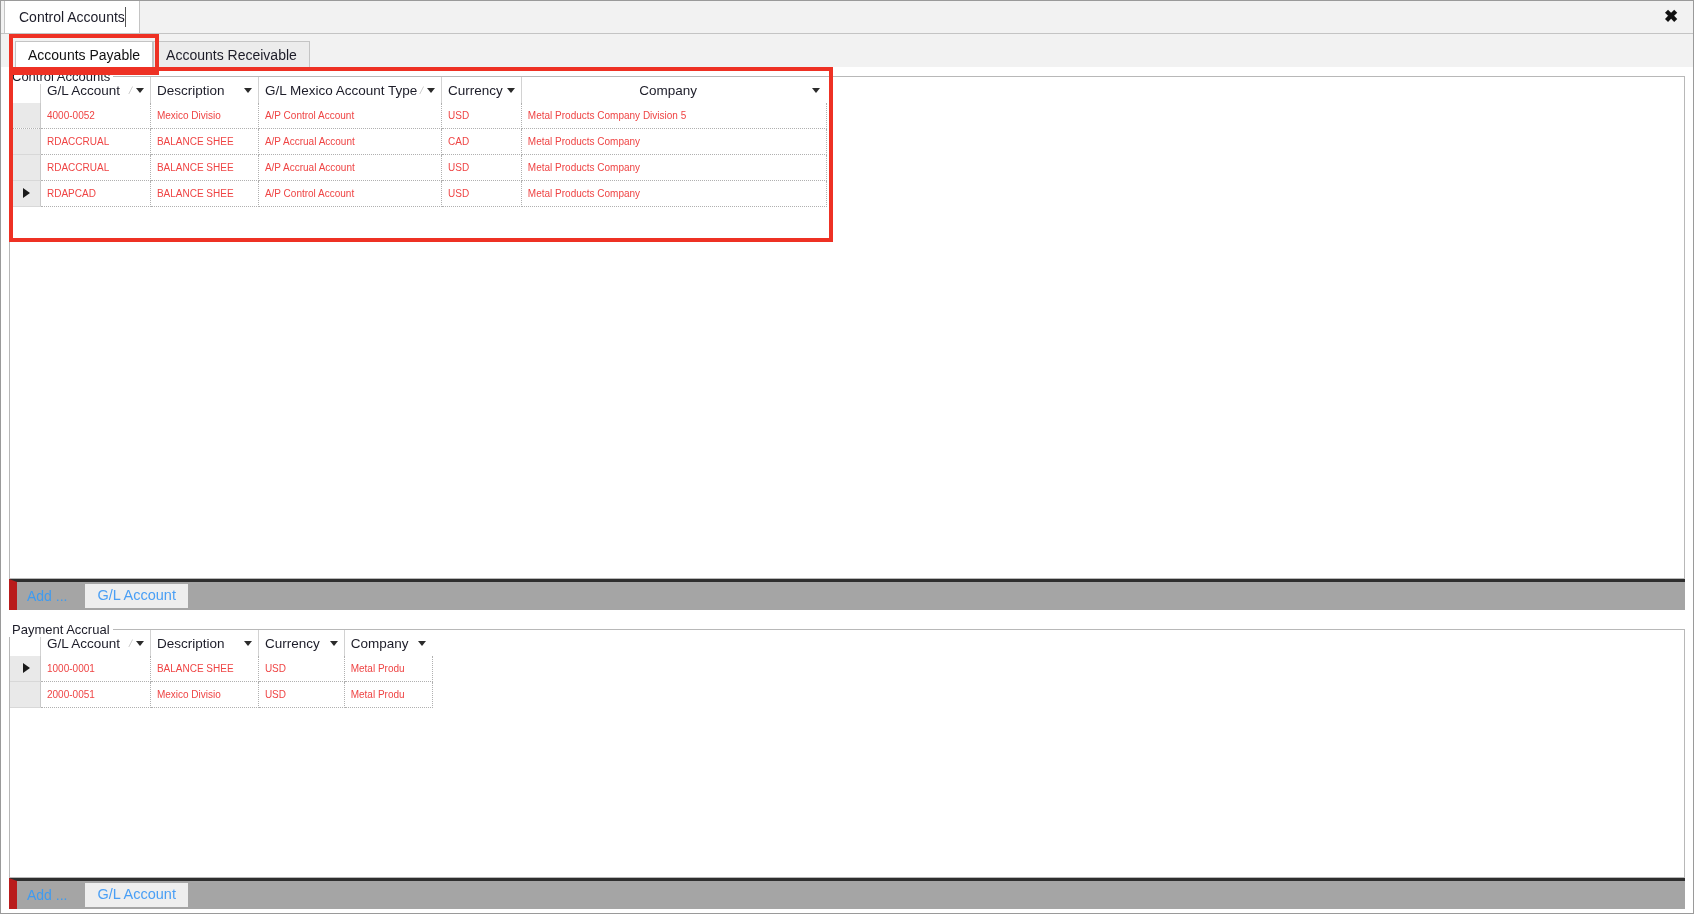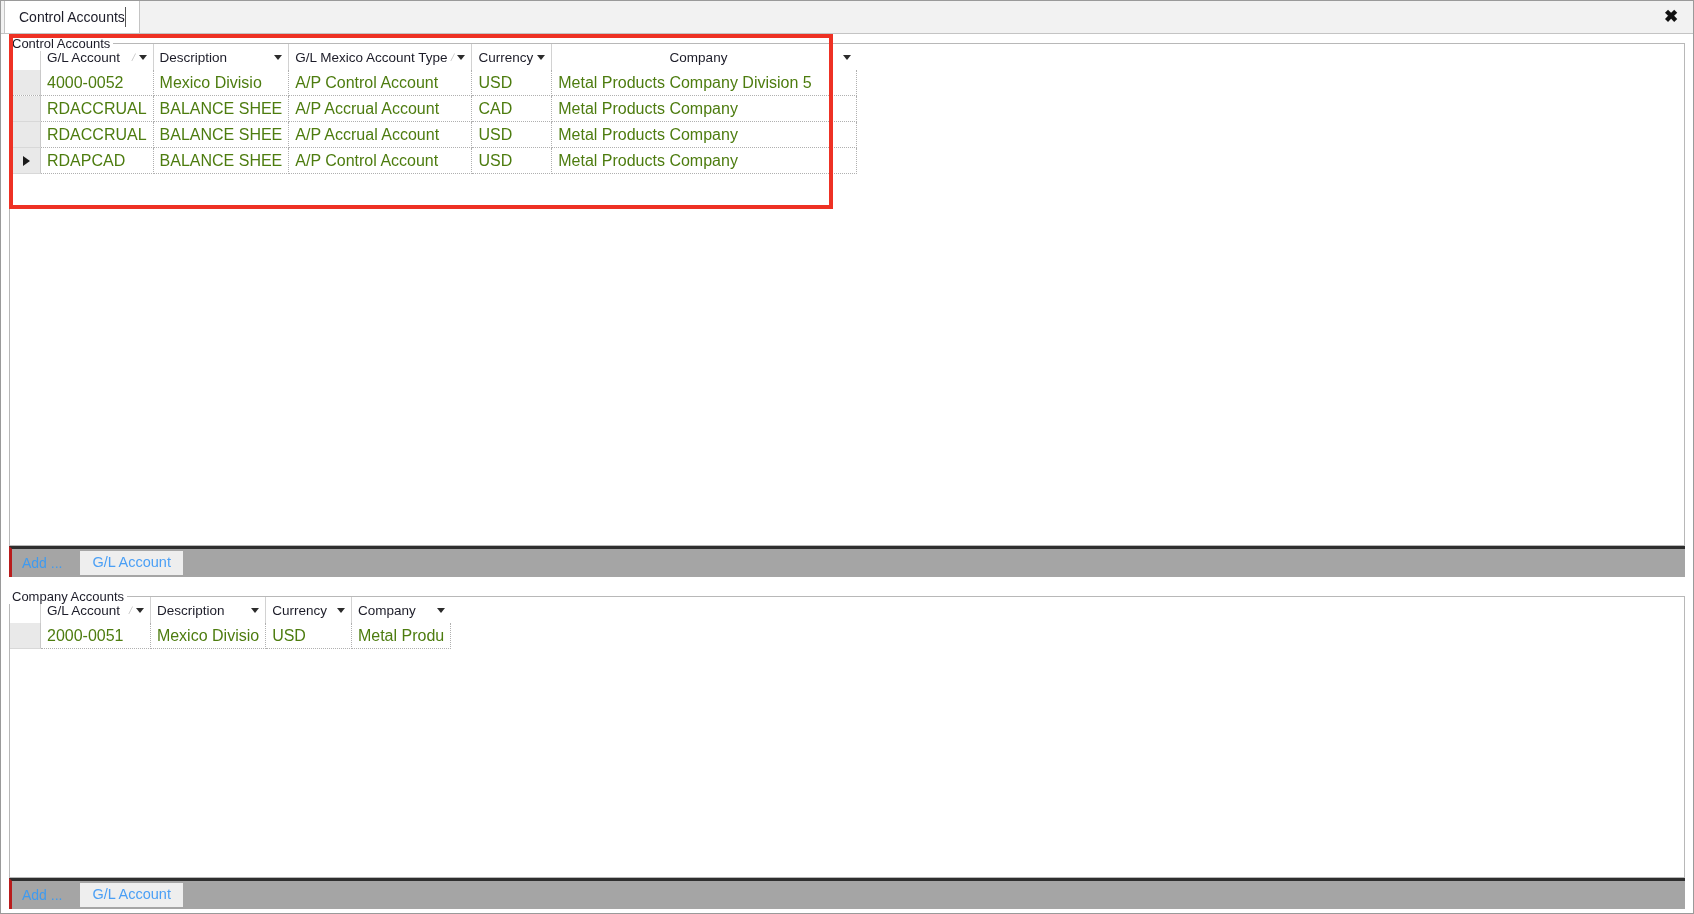--- a/index.html
+++ b/index.html
@@ -208,22 +208,22 @@
     border-right: 4px solid transparent;
     border-top: 5px solid #2b2b2b;
     flex: 0 0 auto;
     cursor: pointer;
   }
   th.wide .th-inner { justify-content: center; }
 
   table.gridtable td {
     height: 25px;
     padding: 0 6px;
-    font-size: 16px;
-    color: #4d7c0f;
+    font-size: 10px;
+    color: #ef4444;
     border-right: 1px dotted #b0b0b0;
     border-bottom: 1px dotted #b0b0b0;
     white-space: nowrap;
     overflow: hidden;
     background: #ffffff;
     vertical-align: middle;
   }
   table.gridtable td.sel-cell {
     width: 30px;
     background: #e9e9e9;
@@ -253,21 +253,21 @@
     pointer-events: none;
     z-index: 9;
   }
 
   
   .addbar {
     flex: 0 0 auto;
     height: 31px;
     background: #a5a5a5;
     border-top: 3px solid #2e2e2e;
-    border-left: 3px solid #b91c1c;
+    border-left: 8px solid #b91c1c;
     display: flex;
     align-items: center;
     padding-left: 10px;
     box-sizing: border-box;
     margin: 0 8px 4px 8px;
   }
   .add-label {
     color: #3f9bf0;
     font-size: 14px;
     margin-right: 18px;
@@ -296,20 +296,28 @@
 <div class="window">
 
   <div class="doc-tabstrip">
     <div class="doc-tab">
       <span>Control Accounts</span>
     </div>
     <div class="doc-tab-caret"></div>
     <div class="win-close">✖</div>
   </div>
 
+  <div class="inner-tabstrip">
+    <div class="inner-tab active">
+      <span>Accounts Payable</span>
+    </div>
+    <div class="inner-tab">
+      <span>Accounts Receivable</span>
+    </div>
+  </div>
 
   <div class="body-area">
 
     <div class="section" style="flex:0 0 512px;">
       <div class="section-caption">Control Accounts</div>
       <div class="section-frame">
 
         <div class="grid">
           <table class="gridtable">
             <colgroup>
@@ -406,21 +414,21 @@
     </div>
 
     <div class="addbar">
       <span class="add-label">Add ...</span>
       <span class="add-chip">G/L Account</span>
     </div>
 
     <div class="divider-gap"></div>
 
     <div class="section" style="flex:1 1 auto;">
-      <div class="section-caption">Company Accounts</div>
+      <div class="section-caption">Payment Accrual</div>
       <div class="section-frame">
 
         <div class="grid">
           <table class="gridtable">
             <colgroup>
               <col style="width:30px">
               <col style="width:107px">
               <col style="width:108px">
               <col style="width:80px">
               <col style="width:88px">
@@ -454,20 +462,29 @@
                   <div class="th-inner">
                     <span class="th-label">Company</span>
                     <span class="th-spacer"></span>
                     <span class="filter-caret"></span>
                   </div>
                 </th>
               </tr>
             </thead>
             <tbody>
               <tr>
+                <td class="sel-cell">
+                  <span class="row-arrow"></span>
+                </td>
+                <td>1000-0001</td>
+                <td>BALANCE SHEE</td>
+                <td>USD</td>
+                <td>Metal Produ</td>
+              </tr>
+              <tr>
                 <td class="sel-cell"></td>
                 <td>2000-0051</td>
                 <td>Mexico Divisio</td>
                 <td>USD</td>
                 <td>Metal Produ</td>
               </tr>
             </tbody>
           </table>
         </div>
 

